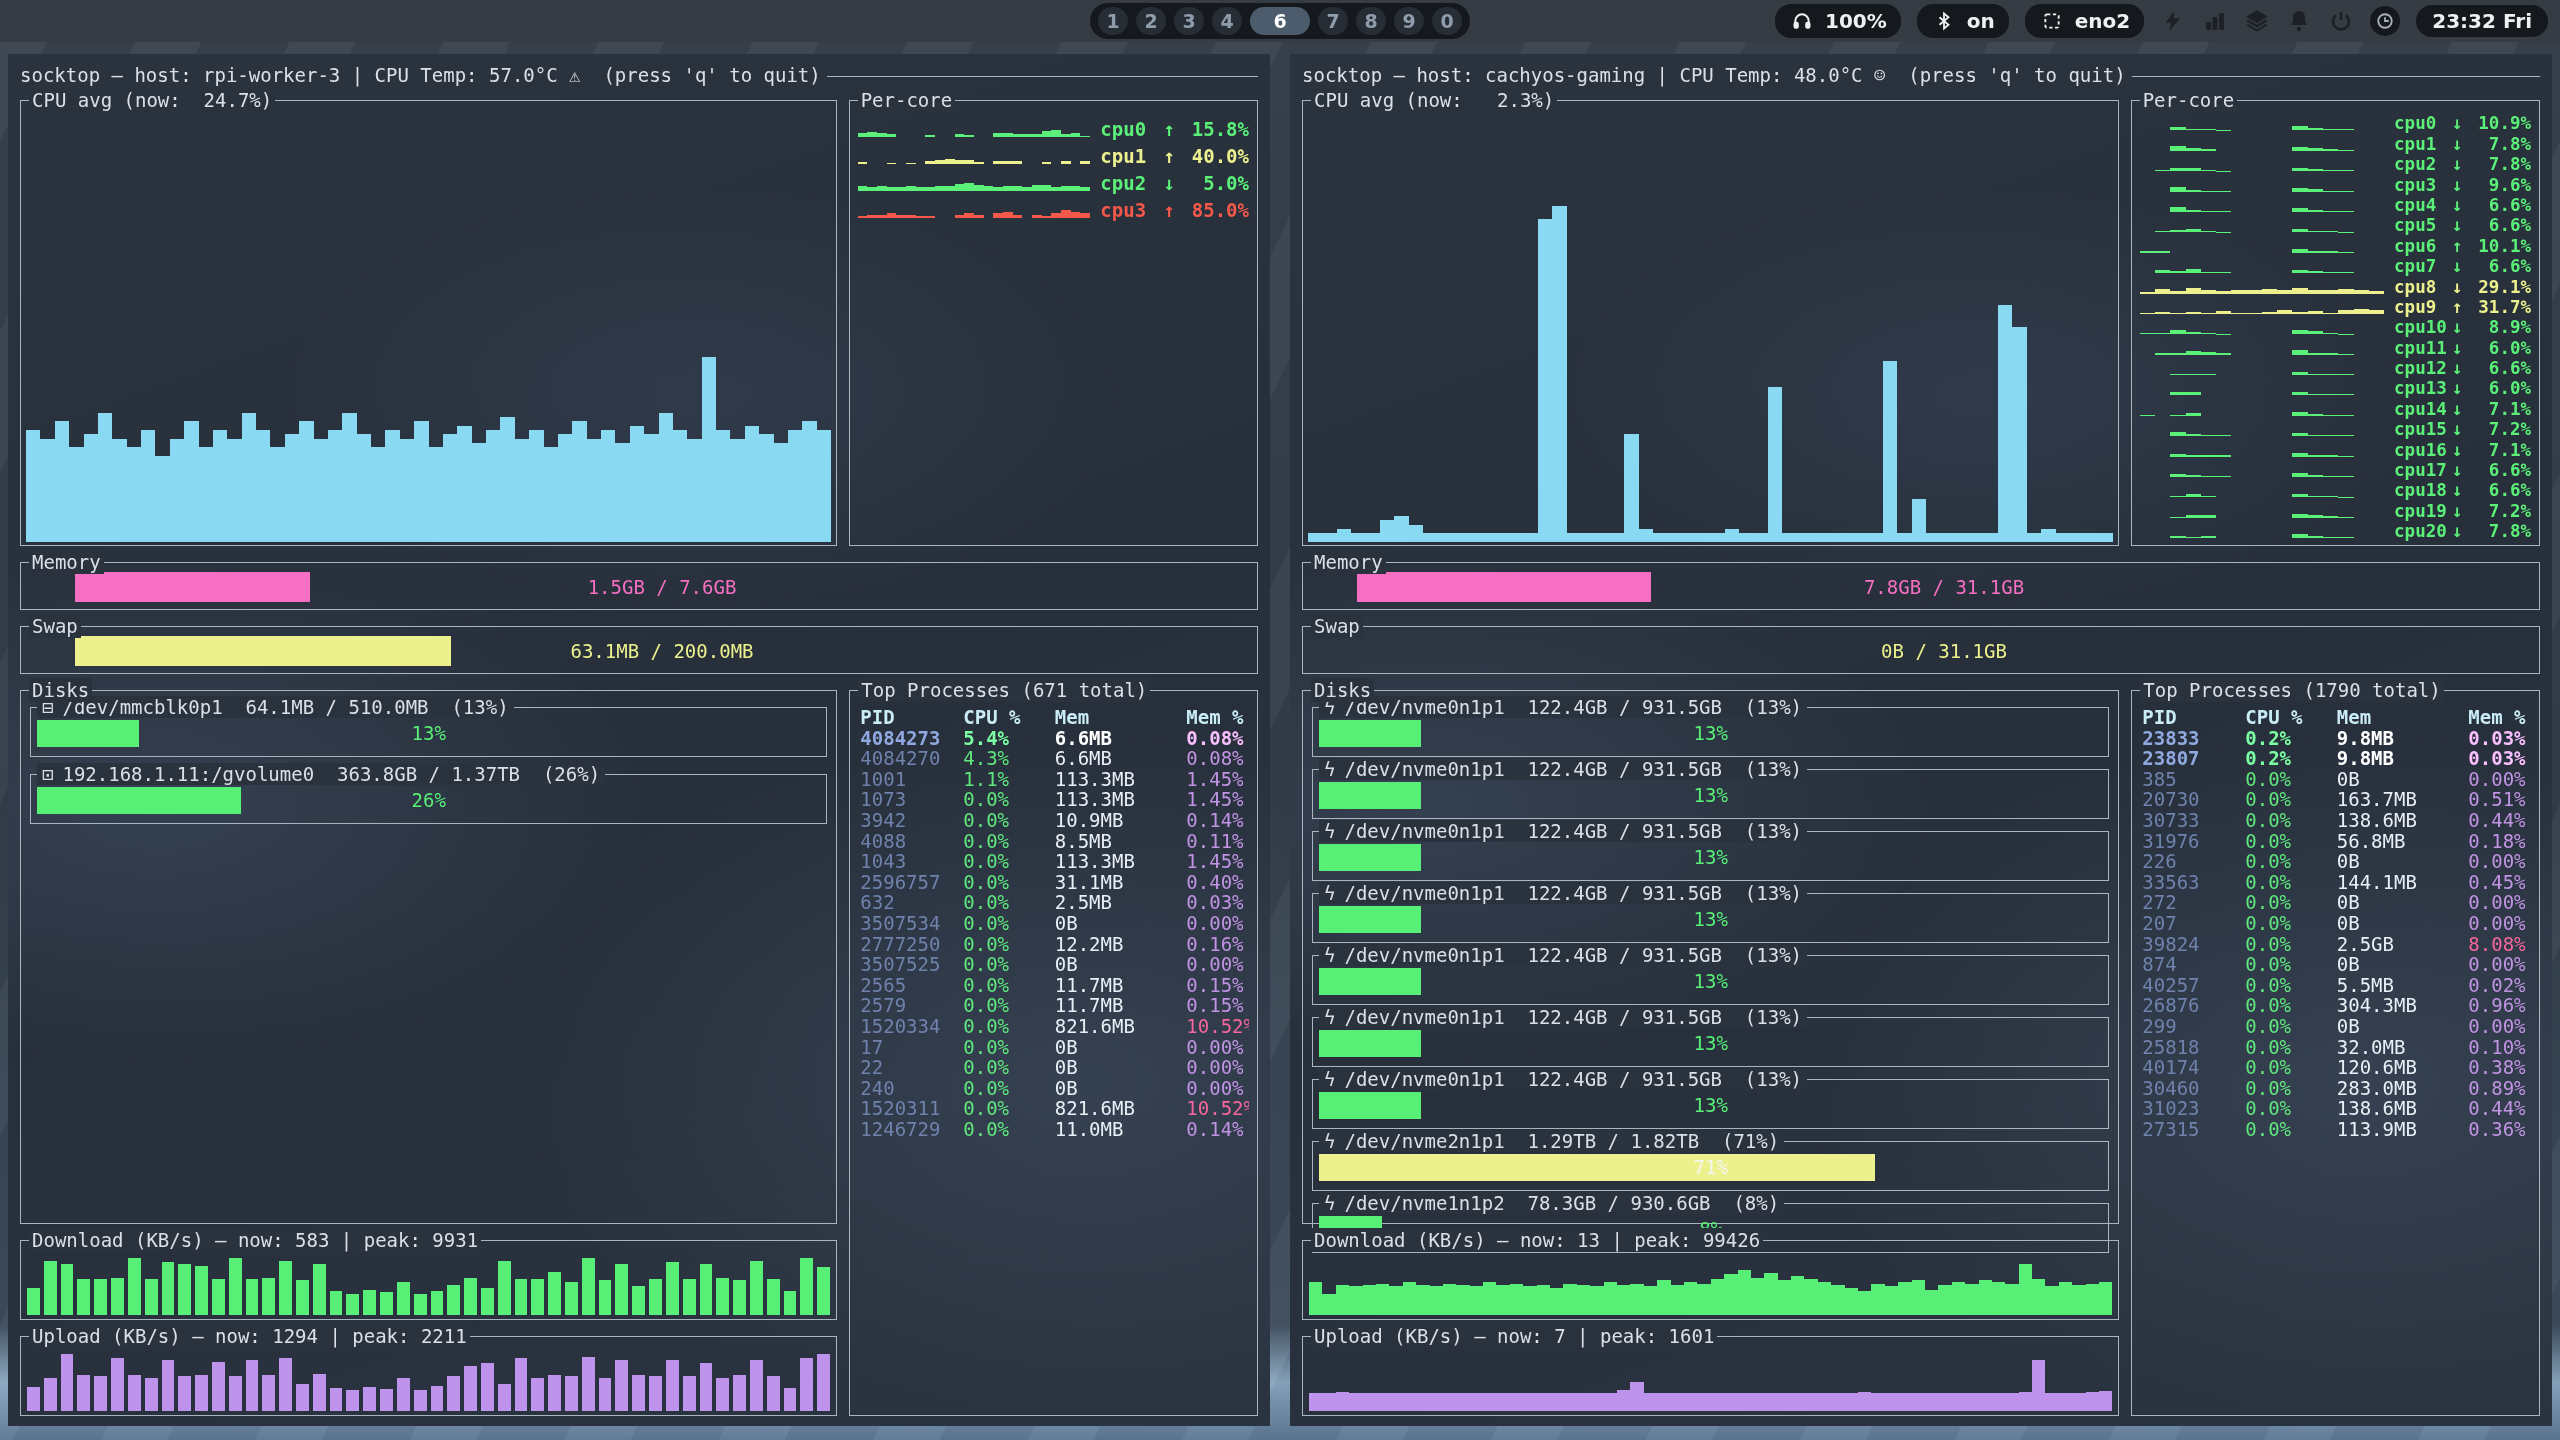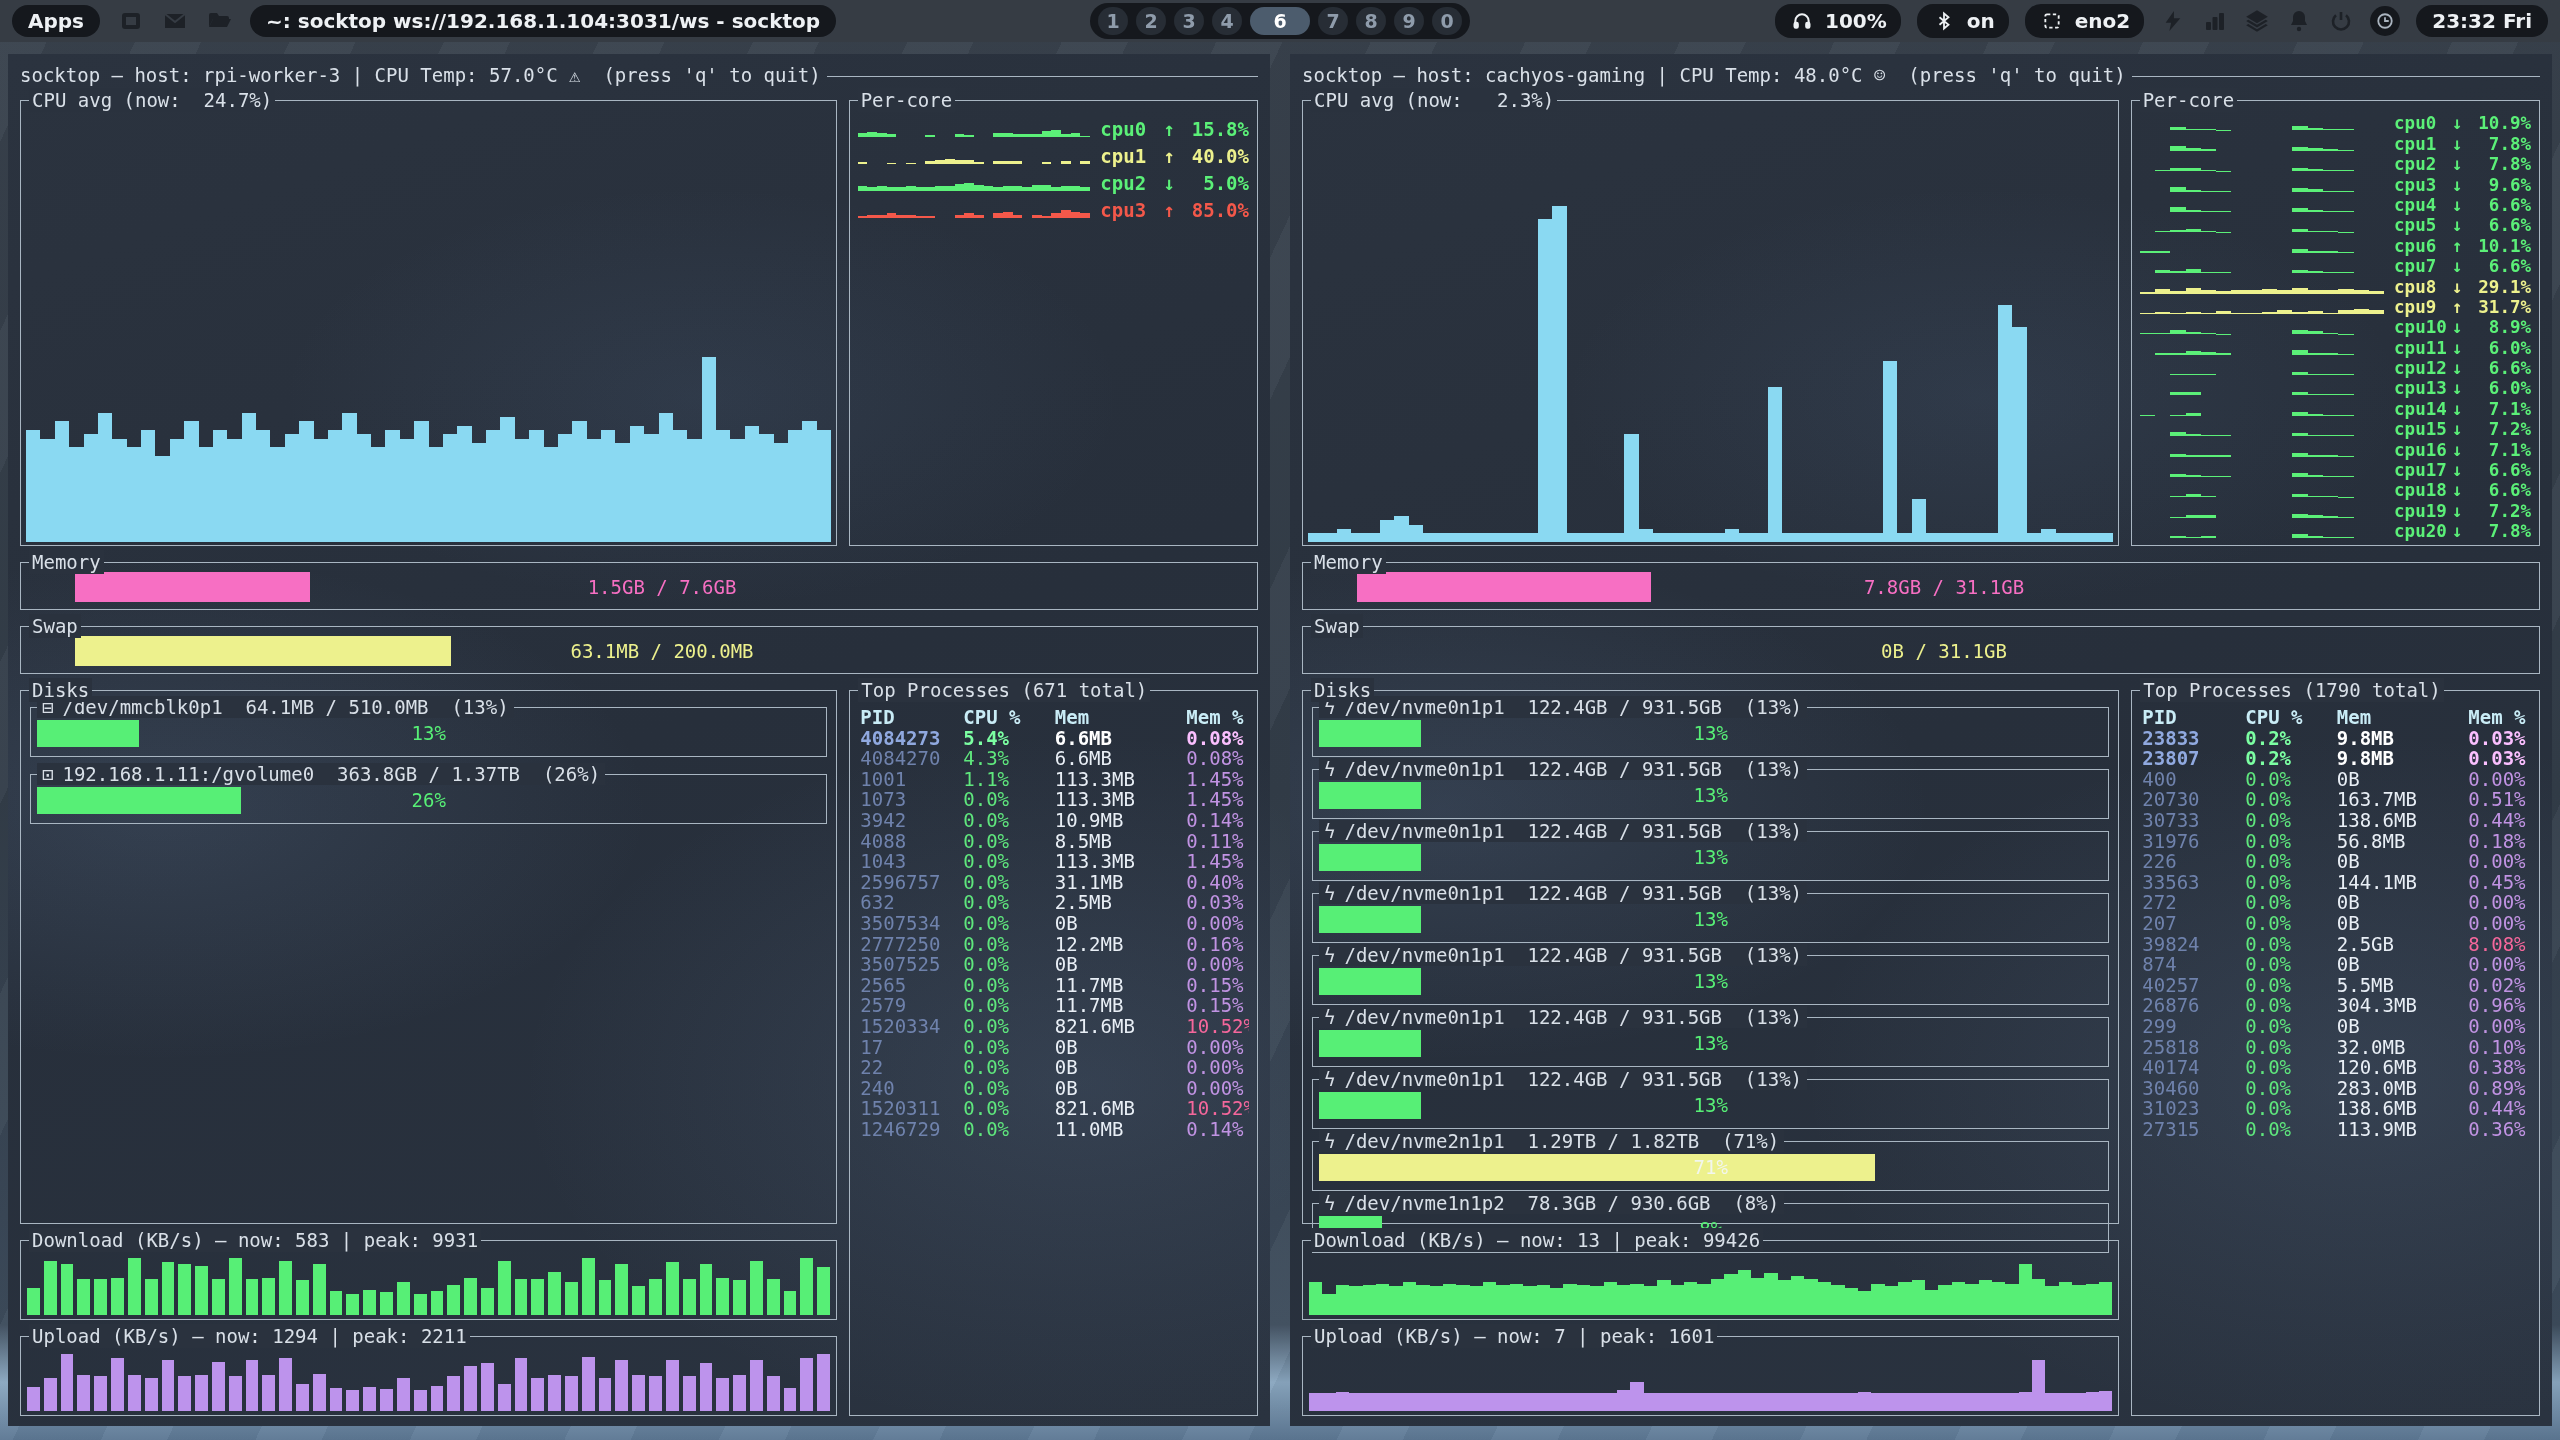--- a/index.html
+++ b/index.html
@@ -85,42 +85,20 @@
   .prow.bold{font-weight:bold;filter:brightness(1.3);}
   .net-panel{height:80px;flex:none;}
   .net-bars{position:absolute;left:6px;right:6px;bottom:4px;top:14px;display:flex;align-items:flex-end;gap:4px;}
   .win-right .net-bars{gap:0;}
   .net-bars i{flex:1;display:block;background:var(--c);}
 </style>
 </head>
 <body>
 
 <div class="topbar">
-  <div class="tb-left">
-    <div class="pill">Apps</div>
-    <span class="tb-ico dark-ico">
-      <svg width="24" height="24" viewBox="0 0 24 24">
-          <rect x="3" y="4" width="18" height="16" rx="3" fill="currentColor"></rect>
-          <rect x="7" y="8" width="10" height="8" fill="#363c44"></rect>
-        </svg>
-    </span>
-    <span class="tb-ico dark-ico">
-      <svg width="24" height="24" viewBox="0 0 24 24">
-          <path d="M2 5h20v14H2z" fill="currentColor"></path>
-          <path d="M2 5l10 8L22 5" stroke="#363c44" stroke-width="2" fill="none"></path>
-        </svg>
-    </span>
-    <span class="tb-ico dark-ico">
-      <svg width="24" height="24" viewBox="0 0 24 24">
-          <path d="M2 6a2 2 0 0 1 2-2h6l2 3h8a2 2 0 0 1 2 2v1H6L2 18z" fill="currentColor"></path>
-          <path d="M2 18l4-8h18l-4 8z" fill="currentColor"></path>
-        </svg>
-    </span>
-    <div class="pill">~: socktop ws://192.168.1.104:3031/ws - socktop</div>
-  </div>
 
   <div class="ws-group">
 
       <div class="ws">1</div>
 
       <div class="ws">2</div>
 
       <div class="ws">3</div>
 
       <div class="ws">4</div>
@@ -1143,21 +1121,21 @@
                   </div>
                 
                   <div class="prow bold">
                     <span class="pid">23807</span>
                     <span class="pcpu">0.2%</span>
                     <span class="pmem">9.8MB</span>
                     <span class="pmemp">0.03%</span>
                   </div>
                 
                   <div class="prow">
-                    <span class="pid">400</span>
+                    <span class="pid">385</span>
                     <span class="pcpu">0.0%</span>
                     <span class="pmem">0B</span>
                     <span class="pmemp">0.00%</span>
                   </div>
                 
                   <div class="prow">
                     <span class="pid">20730</span>
                     <span class="pcpu">0.0%</span>
                     <span class="pmem">163.7MB</span>
                     <span class="pmemp">0.51%</span>

